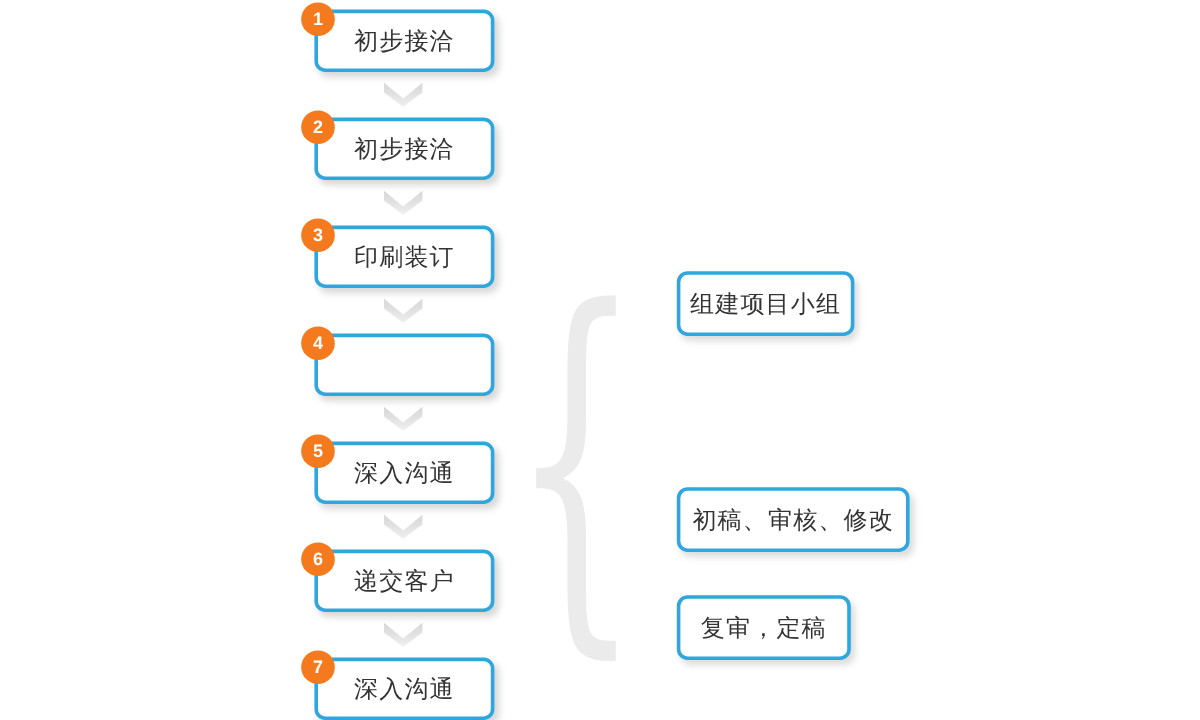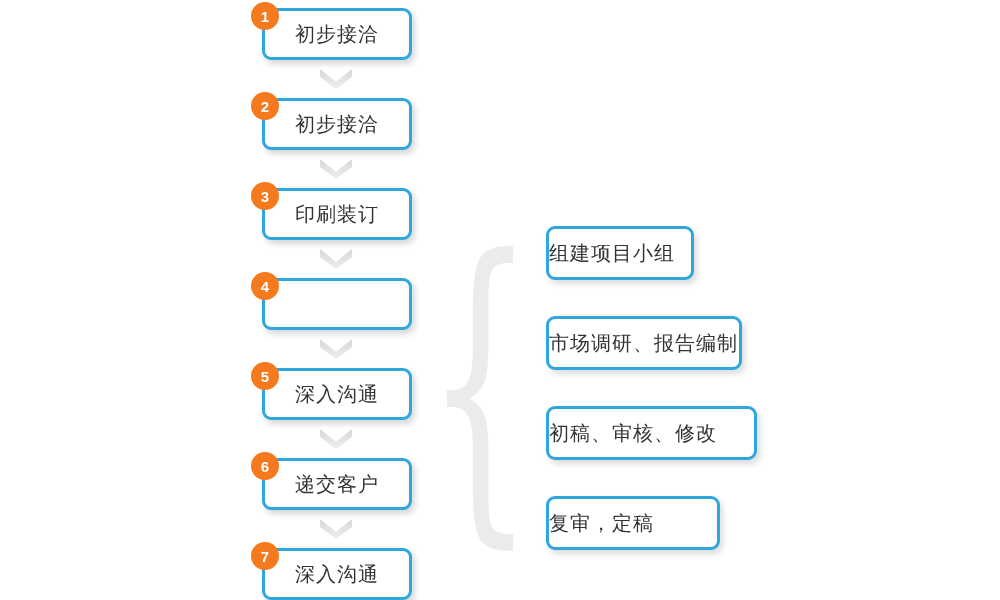--- a/index.html
+++ b/index.html
@@ -22,25 +22,25 @@
   .num{
     position:absolute;left:-14px;top:-9px;width:28px;height:28px;
     border-radius:50%;background:#F5791D;color:#ffffff;
     display:flex;align-items:center;justify-content:center;
     font-size:15px;font-weight:bold;
   }
   
   .chev{position:absolute;left:318px;width:36px;height:22px;}
   
   .sub{
-    position:absolute;left:546px;height:54px;
+    position:absolute;left:564px;height:54px;
     box-sizing:border-box;background:#ffffff;
     border:3px solid #2FA7DE;border-radius:9px;
     box-shadow:3px 4px 6px rgba(0,0,0,0.14);
-    display:flex;align-items:center;justify-content:flex-start;
+    display:flex;align-items:center;justify-content:center;
   }
   
   .brace-wrap{
     position:absolute;left:434px;top:228px;width:92px;height:312px;
     display:flex;align-items:center;justify-content:center;
     overflow:visible;pointer-events:none;
   }
   .brace{
     font-family:"DejaVu Serif","Liberation Serif",serif;
     font-size:330px;line-height:0.95;color:#EBEBEB;
@@ -108,23 +108,20 @@
       <path d="M2 1 L18 14 L34 1 L34 9 L18 21 L2 9 Z" fill="url(#chevGrad)"></path>
     </svg>
 
   <div class="brace-wrap">
     <span class="brace">{</span>
   </div>
 
   <div class="sub" style="top:226px;width:148px">
     <span class="lbl">组建项目小组</span>
   </div>
-  <div class="sub" style="top:316px;width:196px">
-    <span class="lbl">市场调研、报告编制</span>
-  </div>
-  <div class="sub" style="top:406px;width:211px">
+  <div class="sub" style="top:406px;width:194px">
     <span class="lbl">初稿、审核、修改</span>
   </div>
-  <div class="sub" style="top:496px;width:174px">
+  <div class="sub" style="top:496px;width:145px">
     <span class="lbl">复审，定稿</span>
   </div>
 
 </div>
 
 </body></html>

